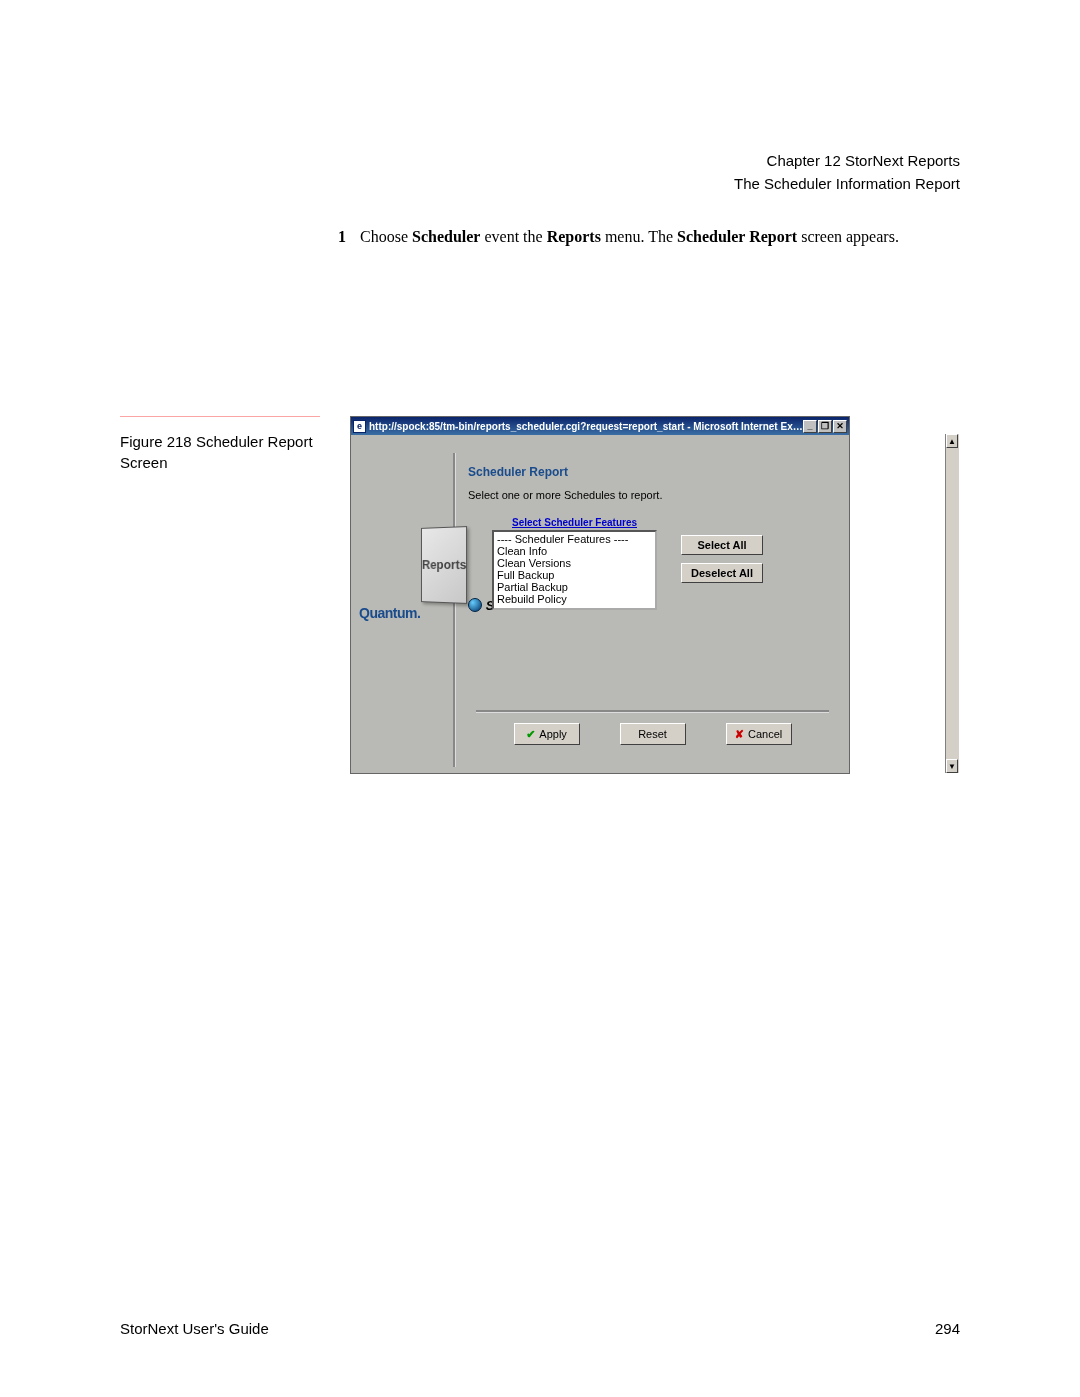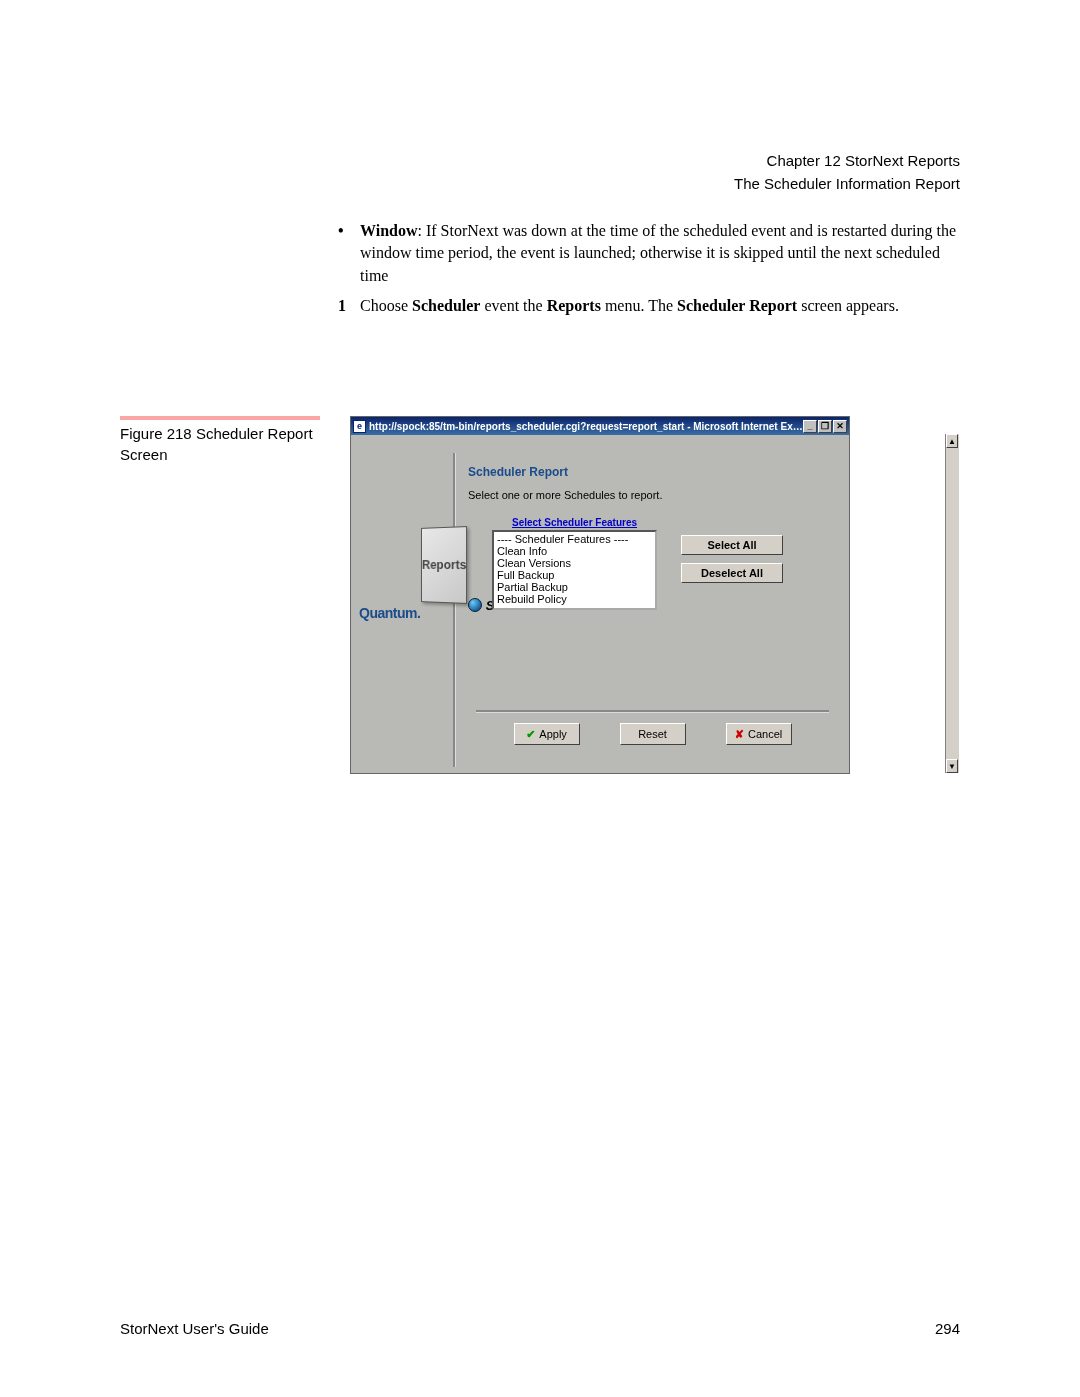--- a/index.html
+++ b/index.html
@@ -64,22 +64,22 @@
       right: 120px;
       display: flex;
       gap: 30px;
       align-items: flex-start;
     }
     .figure-caption {
       width: 200px;
       font-size: 15px;
       line-height: 1.4;
       color: #000;
-      border-top: 4px solid #fca5a5;
-      padding-top: 3px;
+      border-top: 1px solid #fca5a5;
+      padding-top: 14px;
     }
     .screenshot {
       width: 500px;
       border: 1px solid #666;
       background: #b9bab5;
       font-family: Tahoma, Arial, sans-serif;
       font-size: 11px;
     }
     .ss-titlebar {
       height: 18px;
@@ -244,21 +244,21 @@
       overflow: hidden;
     }
     .listbox div { padding: 0 2px; white-space: nowrap; }
     .side-btns {
       display: flex;
       flex-direction: column;
       gap: 8px;
       padding-top: 18px;
     }
     .formbtn {
-      width: 102px;
+      width: 82px;
       height: 20px;
       background: #d4d0c8;
       border: 1px solid #fff;
       border-right-color: #404040;
       border-bottom-color: #404040;
       font-size: 11px;
       font-weight: bold;
       cursor: pointer;
       display: flex; align-items: center; justify-content: center;
     }
@@ -304,23 +304,20 @@
 </head>
 <body>
 
 <div class="page">
   <div class="header-right">
     <div>Chapter 12  StorNext Reports</div>
     <div>The Scheduler Information Report</div>
   </div>
 
   <div class="body-text">
-    <div class="bullet-item">
-      <span class="b">Window</span><span>: If StorNext was down at the time of the scheduled event and is restarted during the window time period, the event is launched; otherwise it is skipped until the next scheduled time</span>
-    </div>
     <div class="num-item">
       <span class="num b">1</span>
       <span>Choose </span><span class="b">Scheduler</span><span> event the </span><span class="b">Reports</span><span> menu. The </span><span class="b">Scheduler Report</span><span> screen appears.</span>
     </div>
   </div>
 
   <div class="figure-row">
     <div class="figure-caption">Figure 218  Scheduler Report Screen</div>
 
     <div class="screenshot">

